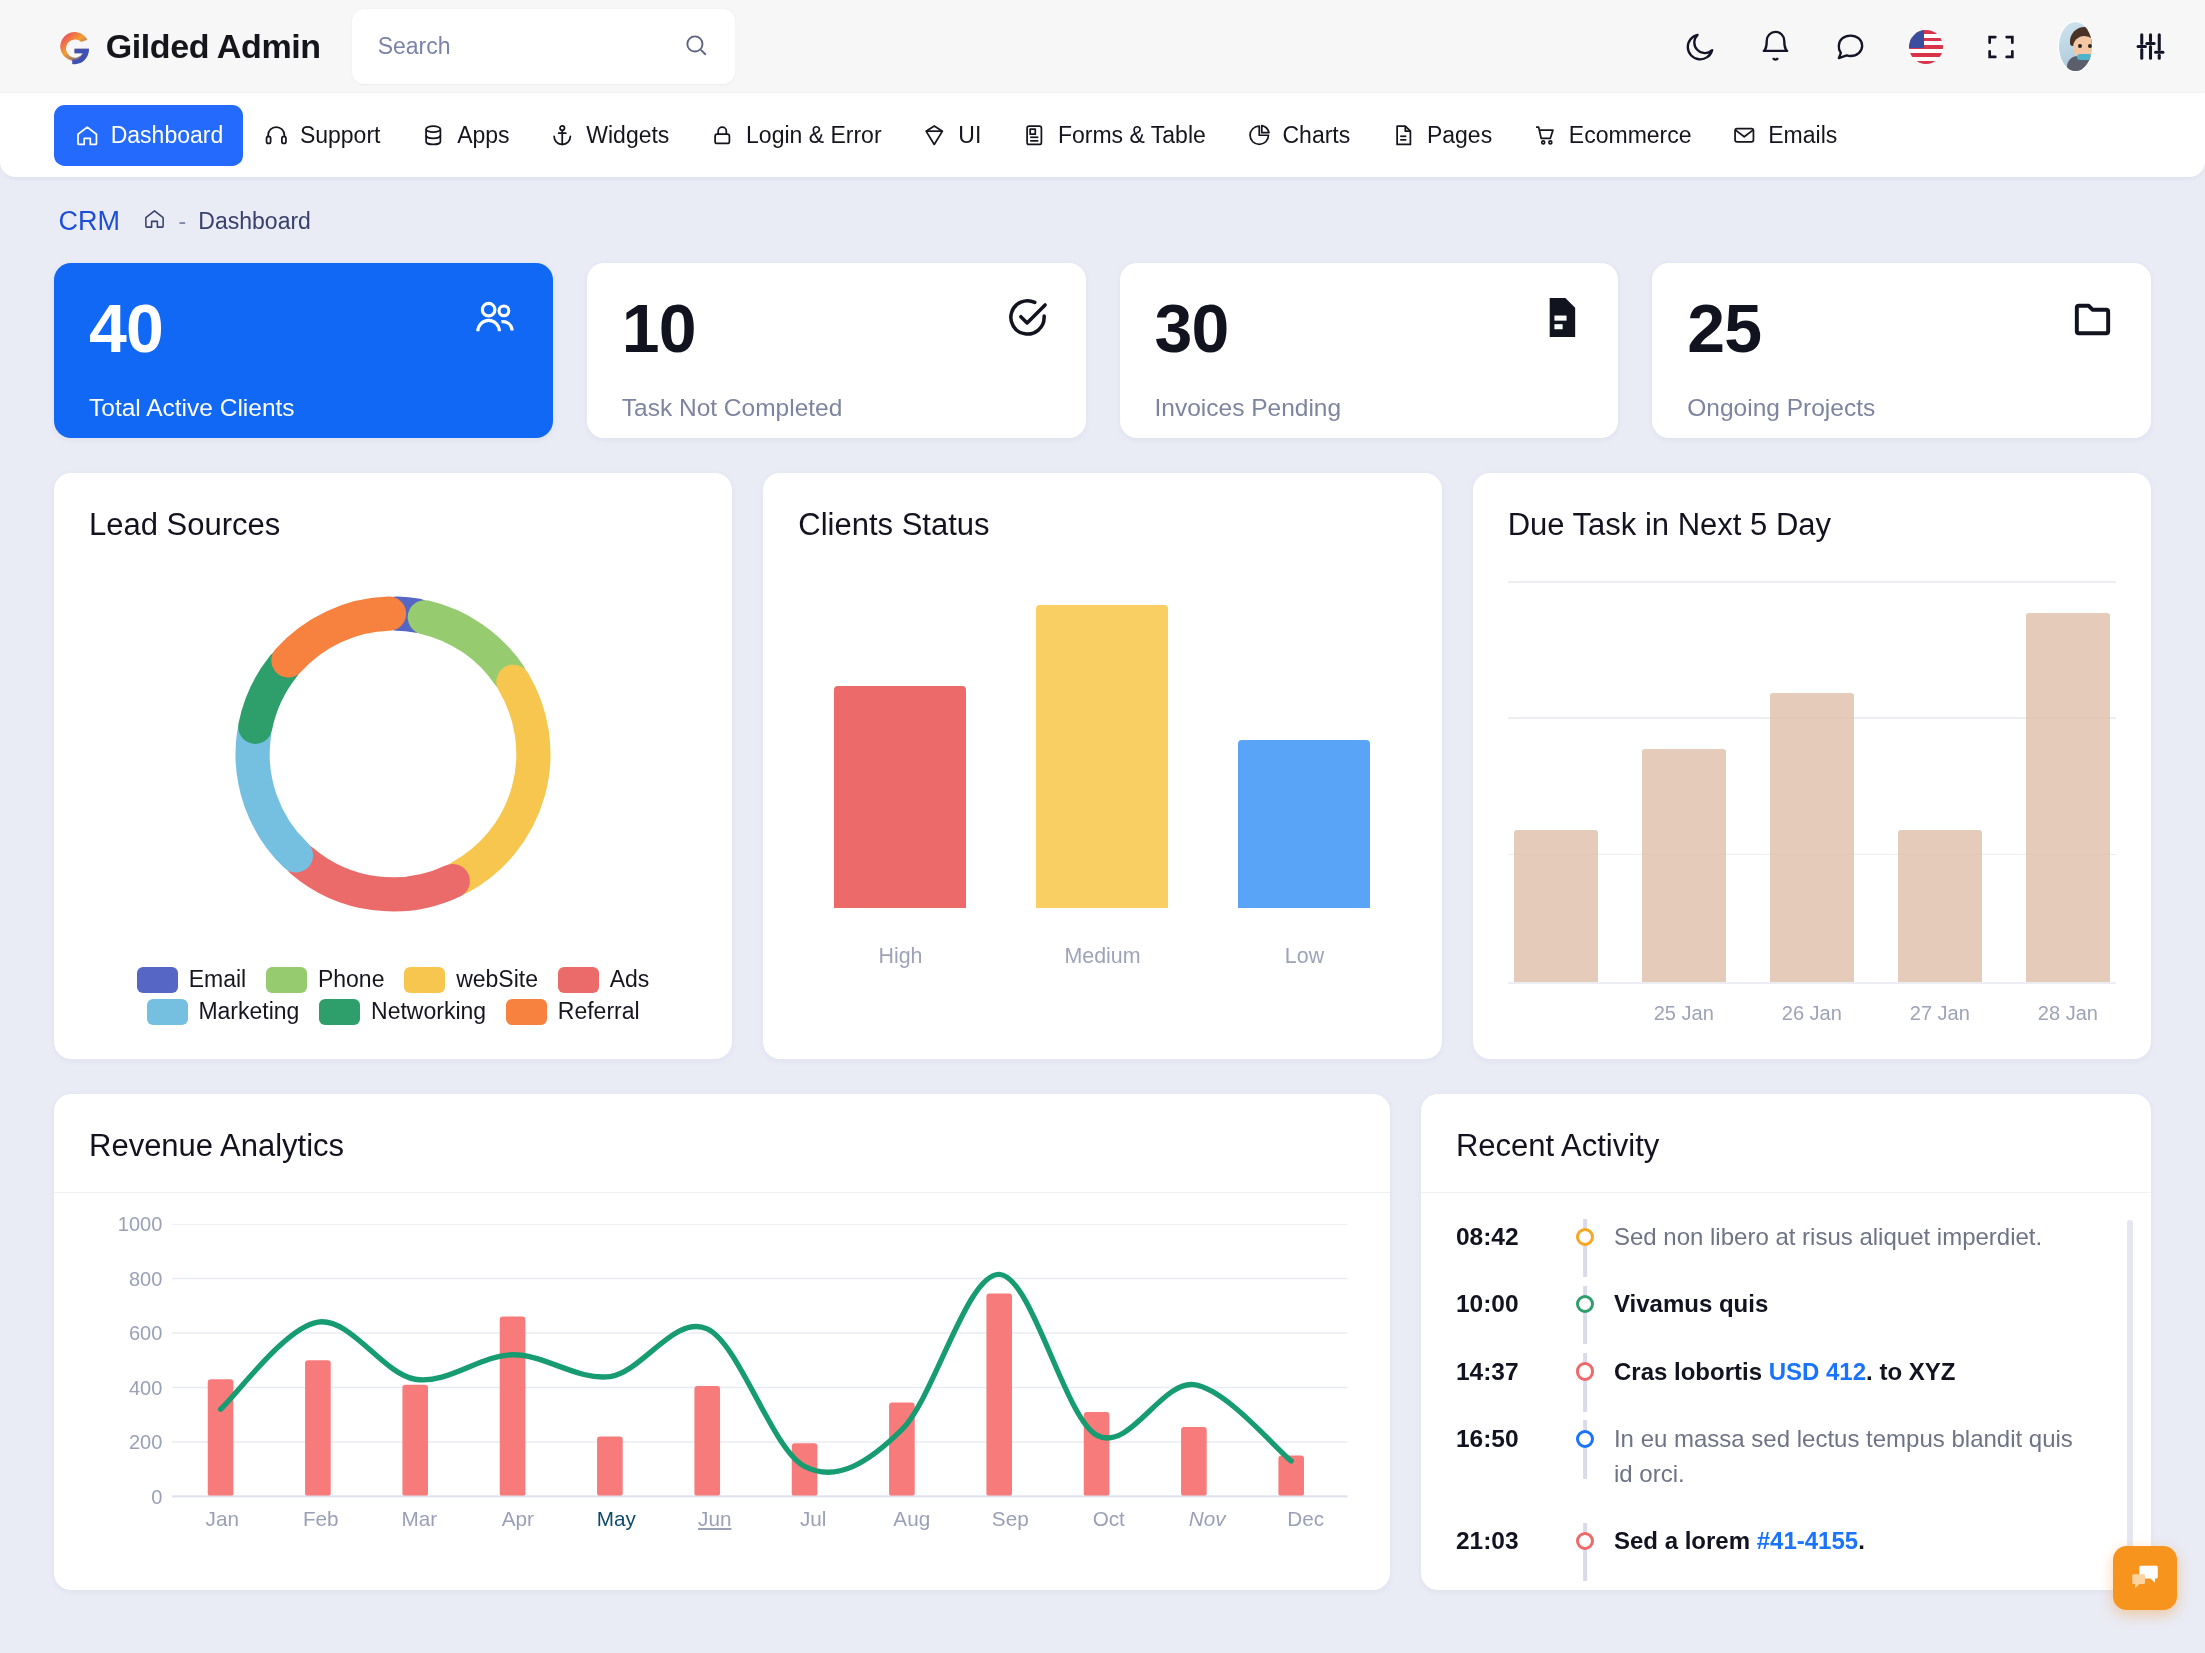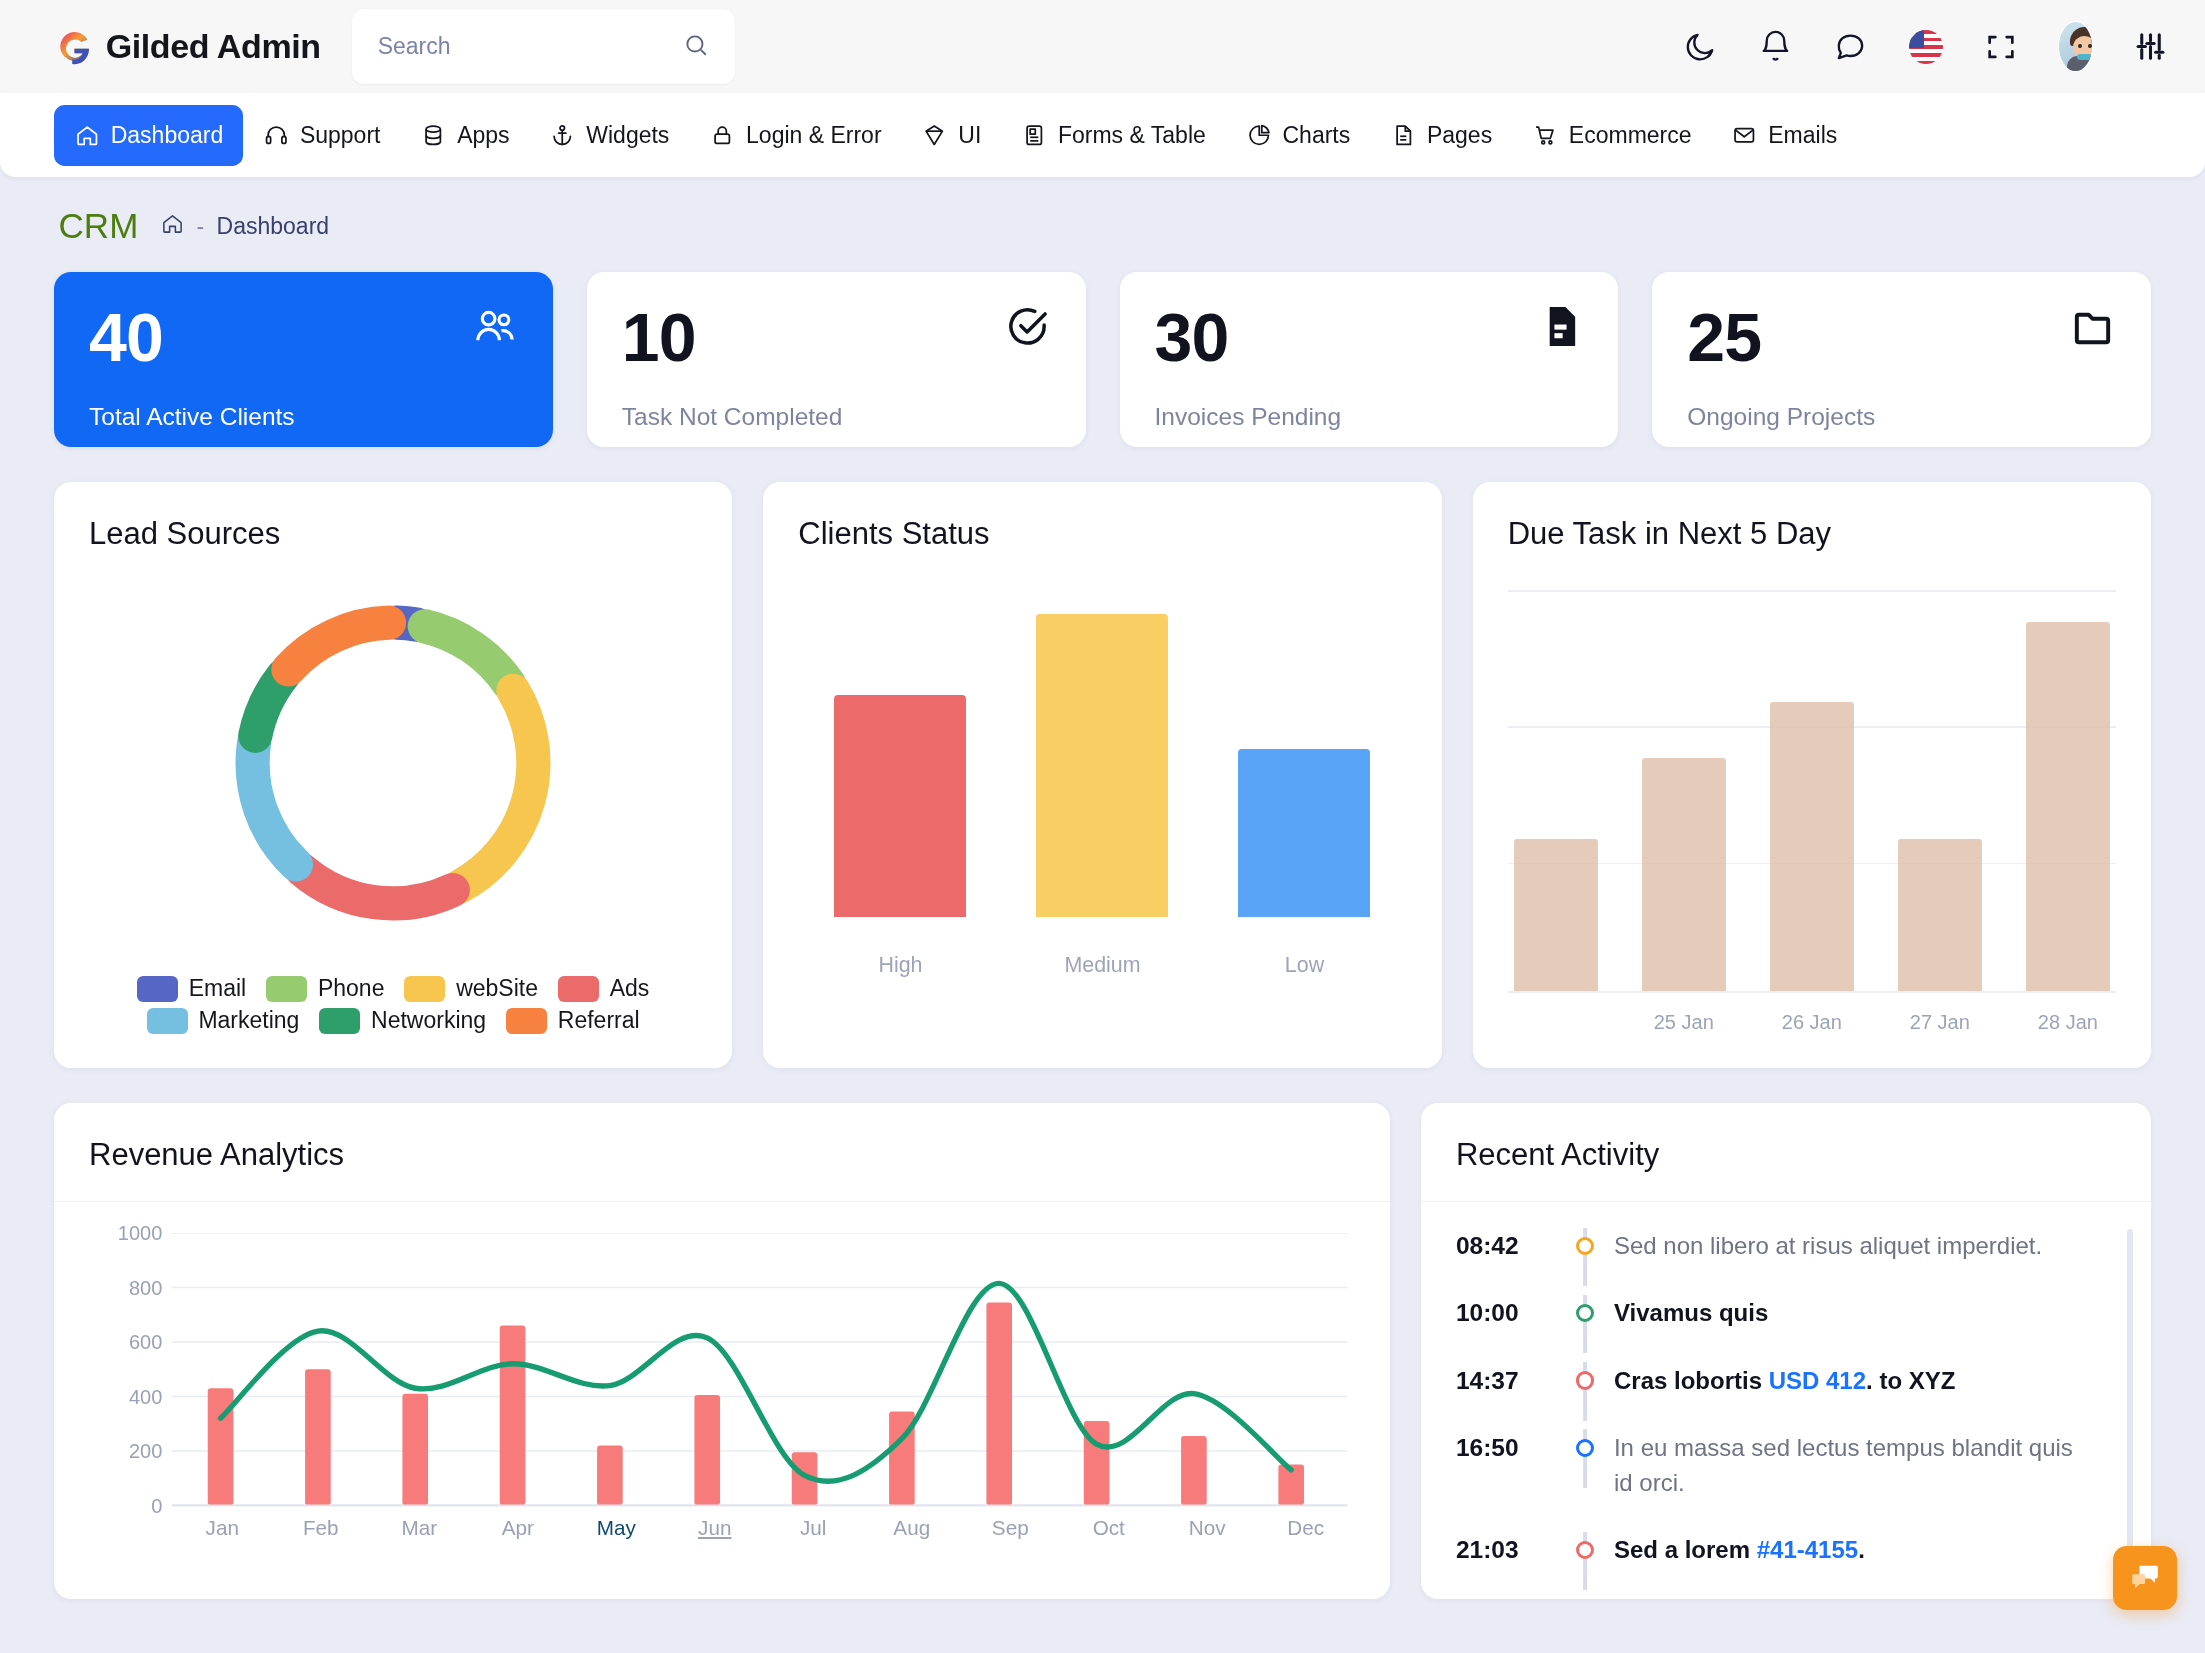--- a/index.html
+++ b/index.html
@@ -77,21 +77,21 @@
     padding: 17px 20px; border-radius: 10.7px;
     font-size: 23px; color: #14151d; cursor: pointer;
     white-space: nowrap;
   }
   .nav-item.active { background: #246bfd; color: #fff; }
   .nav-ic { display:flex; align-items:center; justify-content:center; width:26px; height:26px;}
 
   
   .page { padding: 0 54px; }
   .breadcrumb { display: flex; align-items: center; gap: 23px; padding: 29px 4.6px 26px 4.6px;}
-  .crm-title { font-size: 35px; color: #4d7c0f; font-weight: 400;}
+  .crm-title { font-size: 27px; color: #1d4ed8; font-weight: 400;}
   .bc-right { display:flex; align-items:center; gap:12.3px; font-size:23px; color:#39406b;}
   .bc-sep { color:#8087aa; }
 
   
   .stats { display: grid; grid-template-columns: repeat(4,1fr); gap: 34px; }
   .stat {
     background: #fff; border-radius: 17px; height: 175px;
     padding: 31px 35px; position: relative;
     box-shadow: 0 1.5px 6.1px rgba(40,50,90,.05);
   }
@@ -566,21 +566,21 @@
               <div style="flex: 1 1 0%; text-align: center; font-size: 20.7px; color: rgb(154, 160, 182);">Jan</div>
               <div style="flex: 1 1 0%; text-align: center; font-size: 20.7px; color: rgb(154, 160, 182);">Feb</div>
               <div style="flex: 1 1 0%; text-align: center; font-size: 20.7px; color: rgb(154, 160, 182);">Mar</div>
               <div style="flex: 1 1 0%; text-align: center; font-size: 20.7px; color: rgb(154, 160, 182);">Apr</div>
               <div style="flex: 1 1 0%; text-align: center; font-size: 20.7px; color: #0c4a6e;">May</div>
               <div style="flex: 1 1 0%; text-align: center; font-size: 20.7px; color: rgb(154, 160, 182); text-decoration: underline;">Jun</div>
               <div style="flex: 1 1 0%; text-align: center; font-size: 20.7px; color: rgb(154, 160, 182);">Jul</div>
               <div style="flex: 1 1 0%; text-align: center; font-size: 20.7px; color: rgb(154, 160, 182);">Aug</div>
               <div style="flex: 1 1 0%; text-align: center; font-size: 20.7px; color: rgb(154, 160, 182);">Sep</div>
               <div style="flex: 1 1 0%; text-align: center; font-size: 20.7px; color: rgb(154, 160, 182);">Oct</div>
-              <div style="flex: 1 1 0%; text-align: center; font-size: 20.7px; color: rgb(154, 160, 182);">Nov</div>
+              <div style="flex: 1 1 0%; text-align: center; font-size: 20.7px; color: rgb(154, 160, 182); font-style: italic;">Nov</div>
               <div style="flex: 1 1 0%; text-align: center; font-size: 20.7px; color: rgb(154, 160, 182);">Dec</div>
             </div>
         </div>
       </div>
     </div>
 
     <div class="card card-pad">
       <div class="card-hd">
         <div class="card-title">Recent Activity</div>
       </div>

